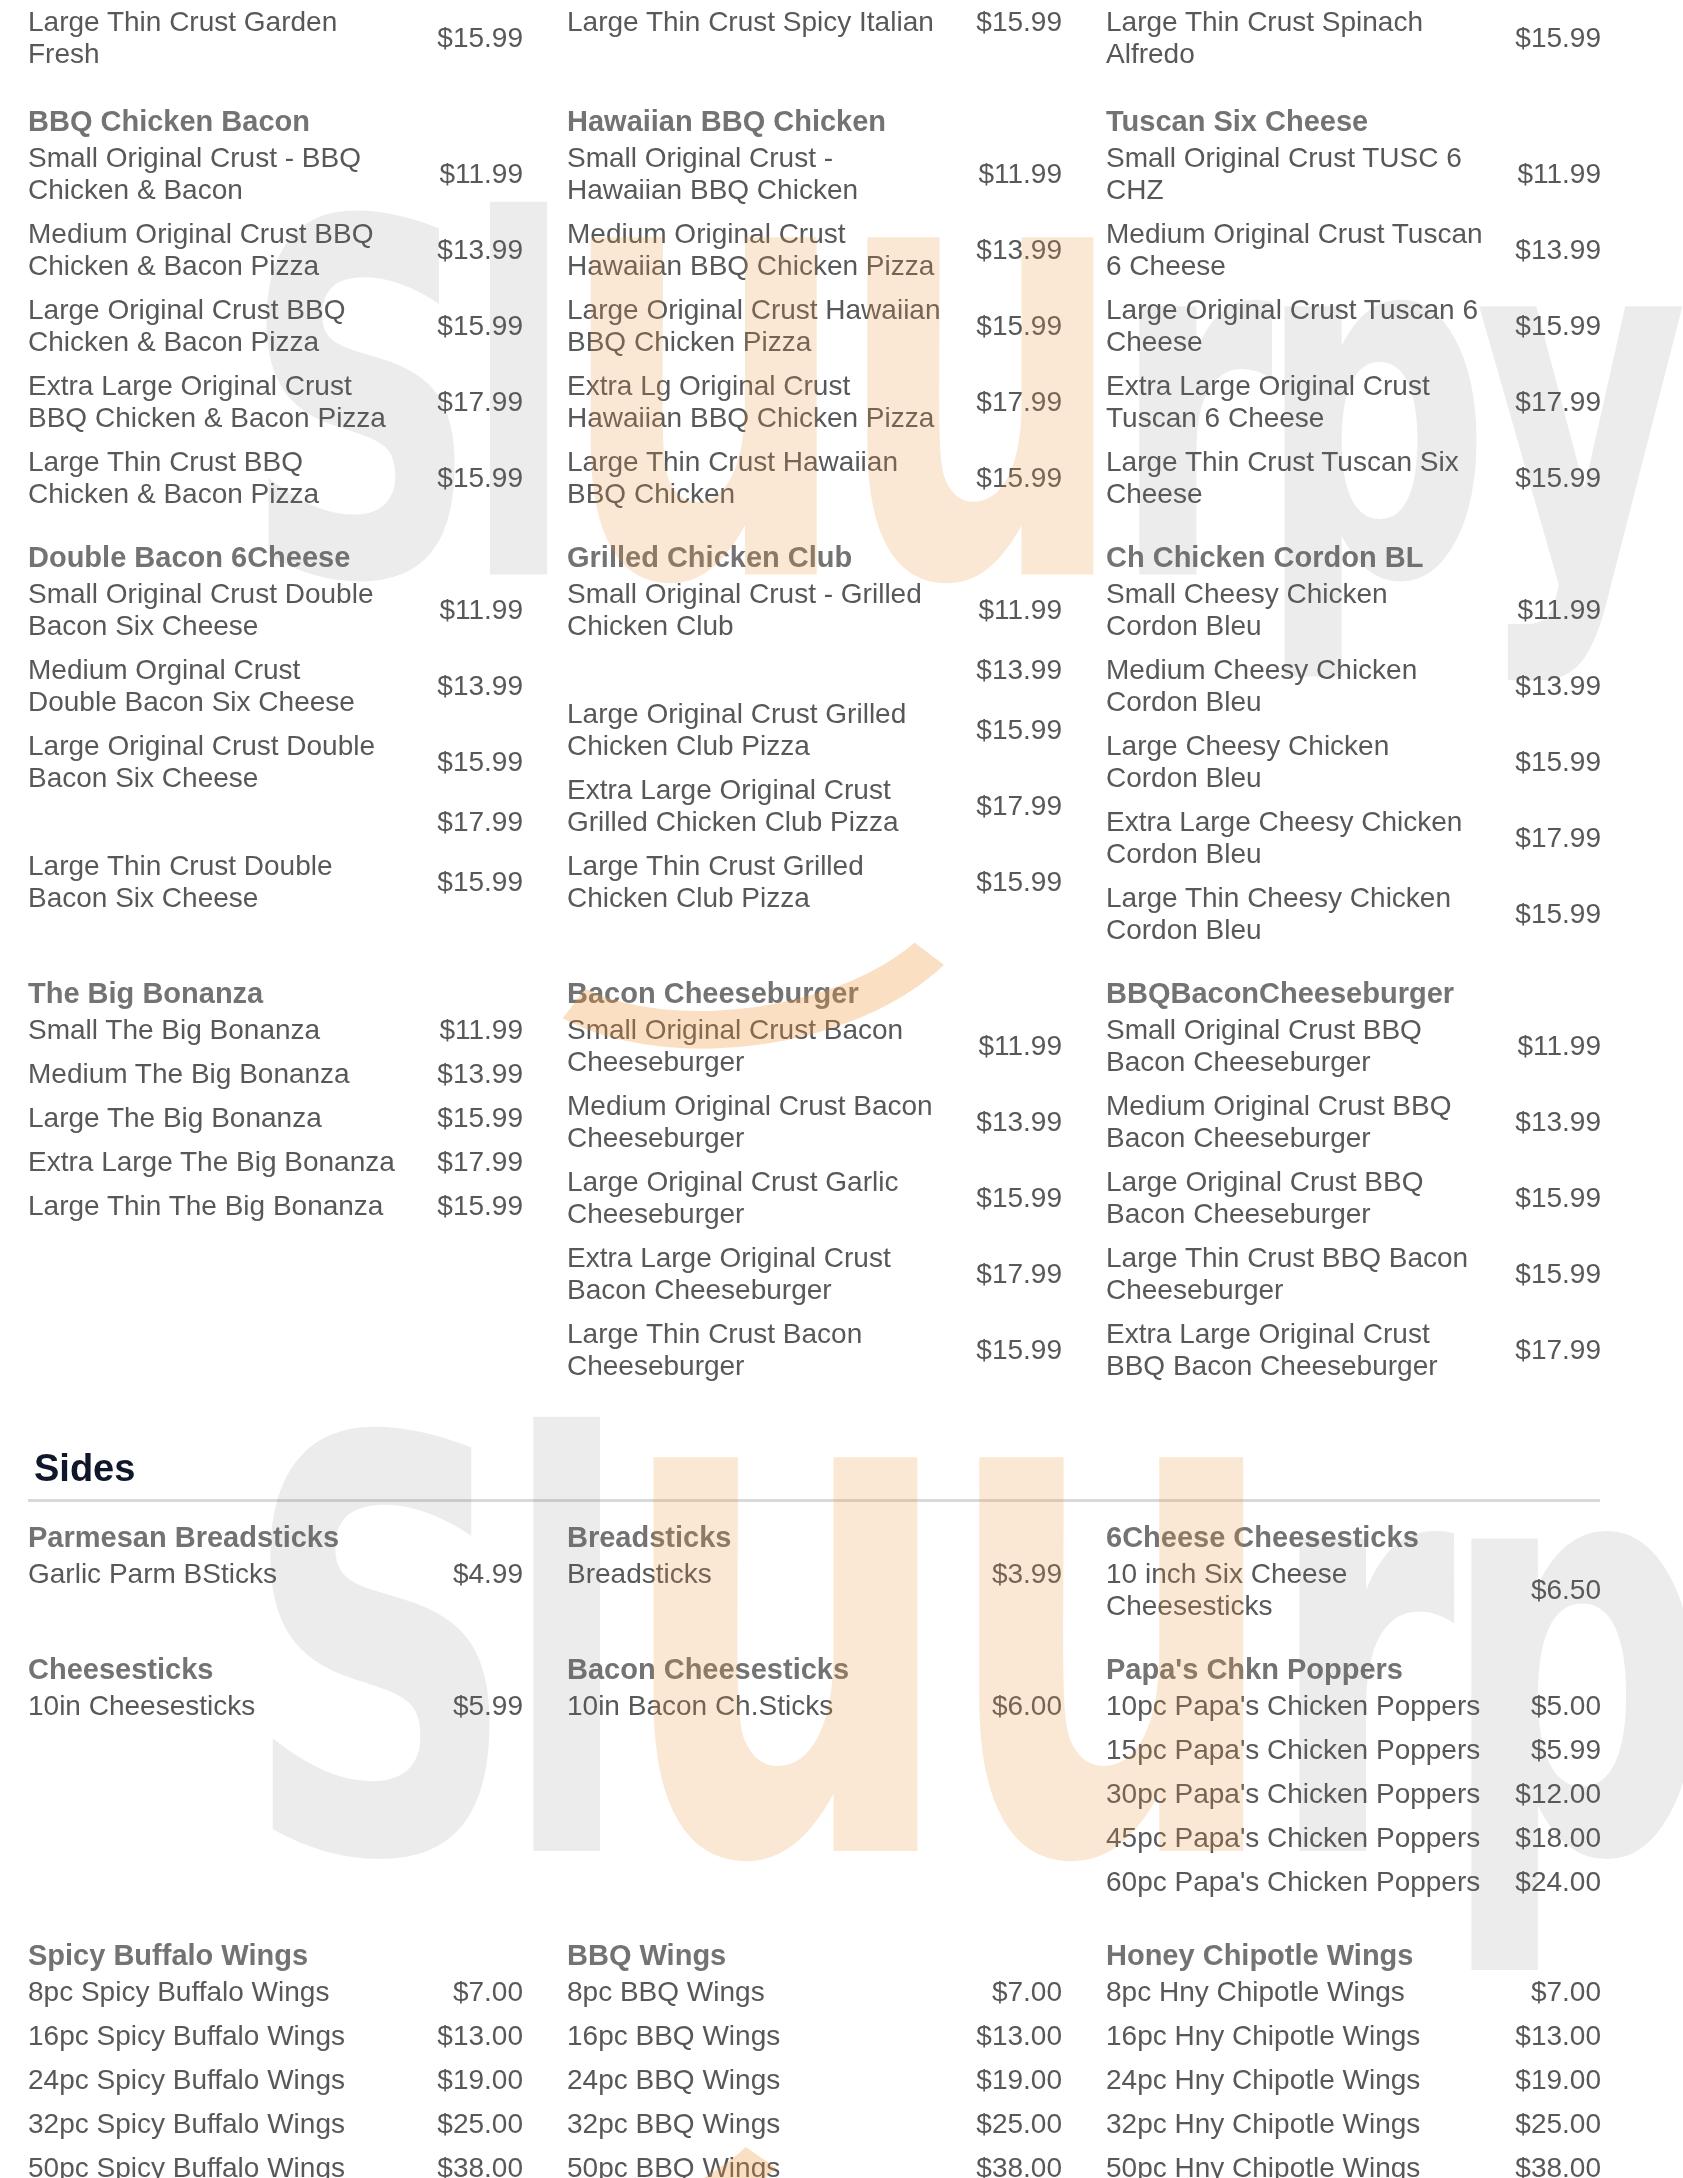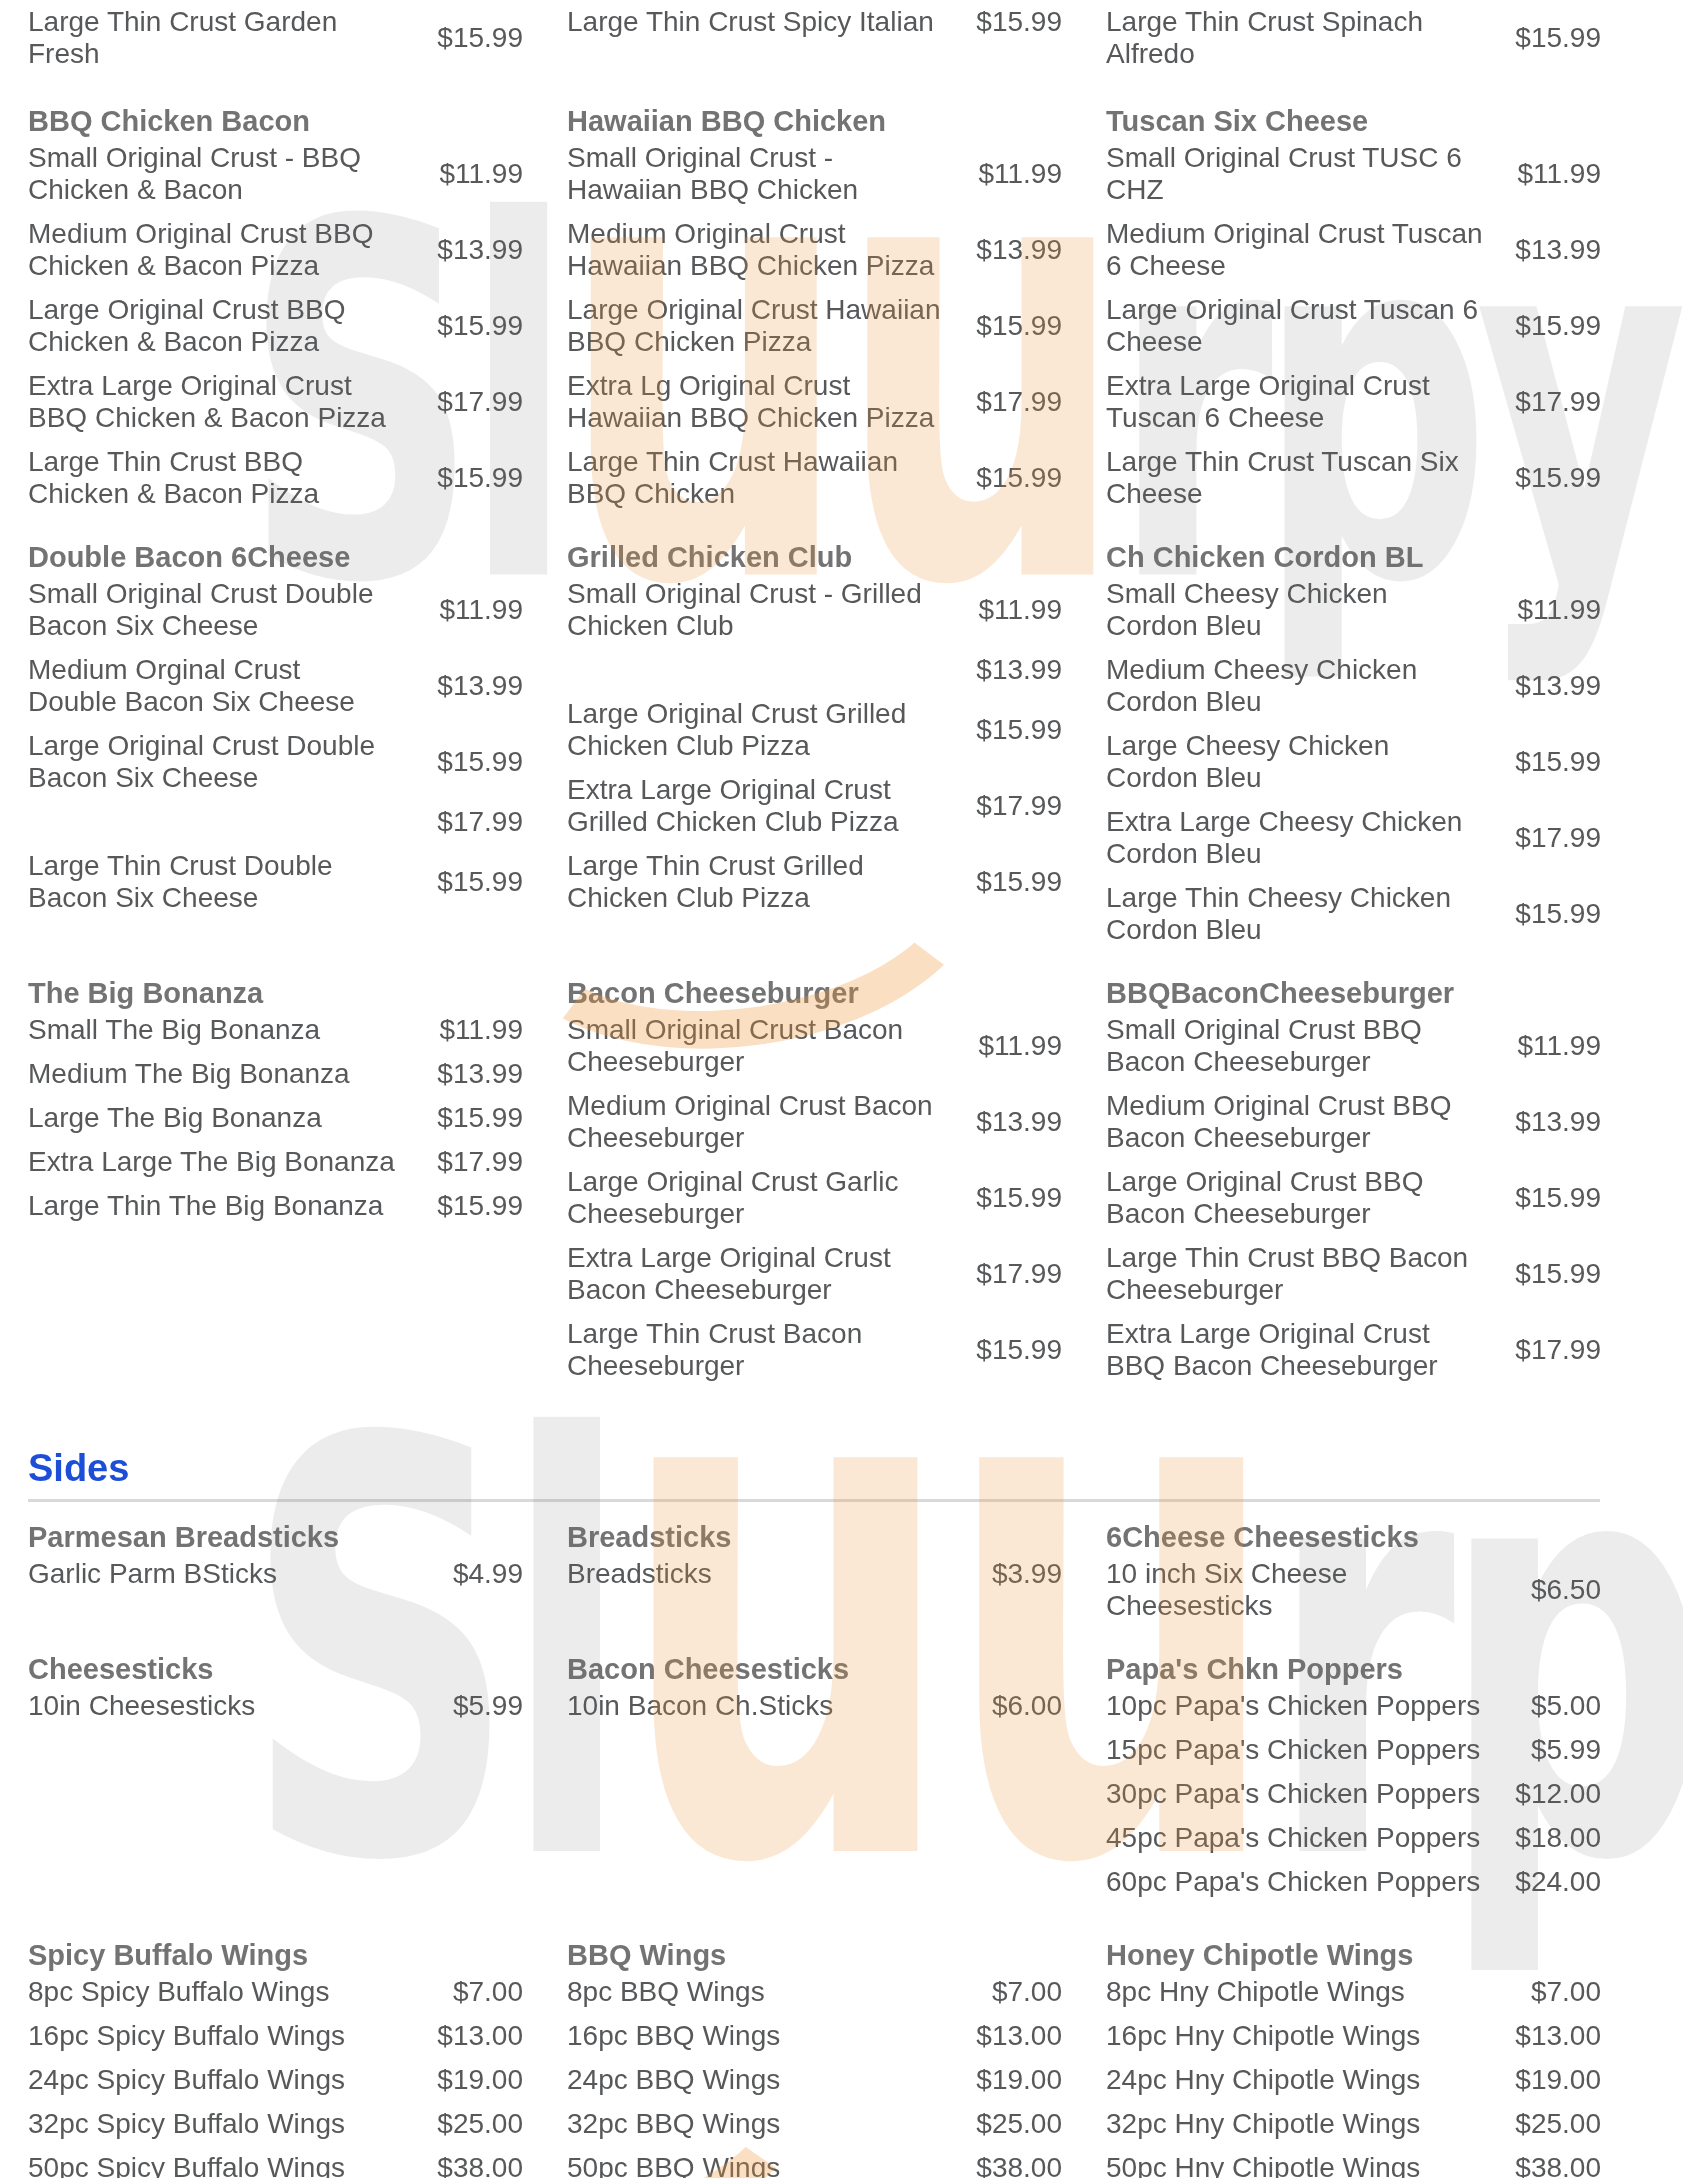--- a/index.html
+++ b/index.html
@@ -15,21 +15,21 @@
   .b5{margin-top:18px;}
   .b6{margin-top:28px;}
   .sec-title{font-size:29px;font-weight:bold;color:#737373;line-height:34px;margin:0 0 4px 0;}
   .menu-item{display:flex;align-items:center;margin-bottom:12px;}
   .item-name{line-height:32px;}
   .col1 .item-name{max-width:367px;}
   .col2 .item-name{max-width:381px;}
   .col3 .item-name{max-width:381px;}
   .item-price{margin-left:auto;white-space:nowrap;padding-left:8px;line-height:32px;}
   .sides-wrap{margin-top:51px;}
-  .sides-title{font-size:38px;font-weight:bold;color:#1d4ed8;line-height:46px;margin:0;}
+  .sides-title{font-size:38px;font-weight:bold;color:#0f172a;line-height:46px;margin:6px;}
   .divider{height:3px;background:#d8d9da;width:1572px;margin-top:8px;}
   
   .wm{position:absolute;display:flex;align-items:baseline;line-height:1;font-weight:bold;
       letter-spacing:-16px;transform:scaleY(1.5);transform-origin:top left;
       pointer-events:none;z-index:5;font-family:"DejaVu Sans", sans-serif;}
   .wm .g{color:rgba(95,95,100,0.12);}
   .wm .o{color:rgba(235,148,58,0.22);}
   .wm1{left:243px;top:54px;font-size:327px;}
   .wm1 .o{font-size:411px;}
   .wm2{left:243px;top:1242px;font-size:381px;}

